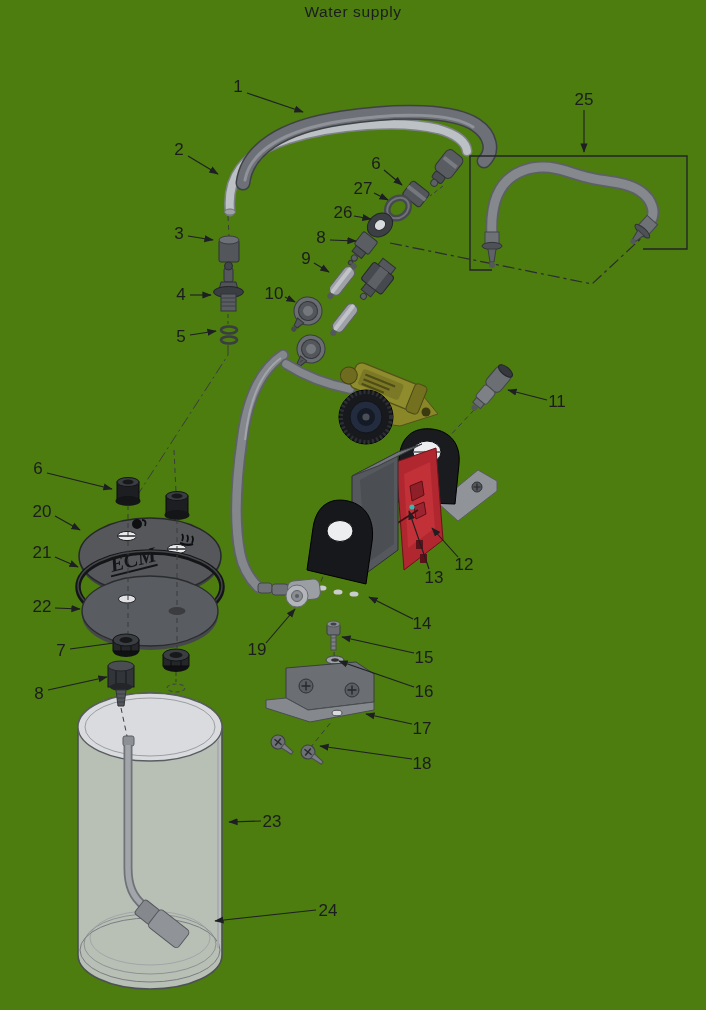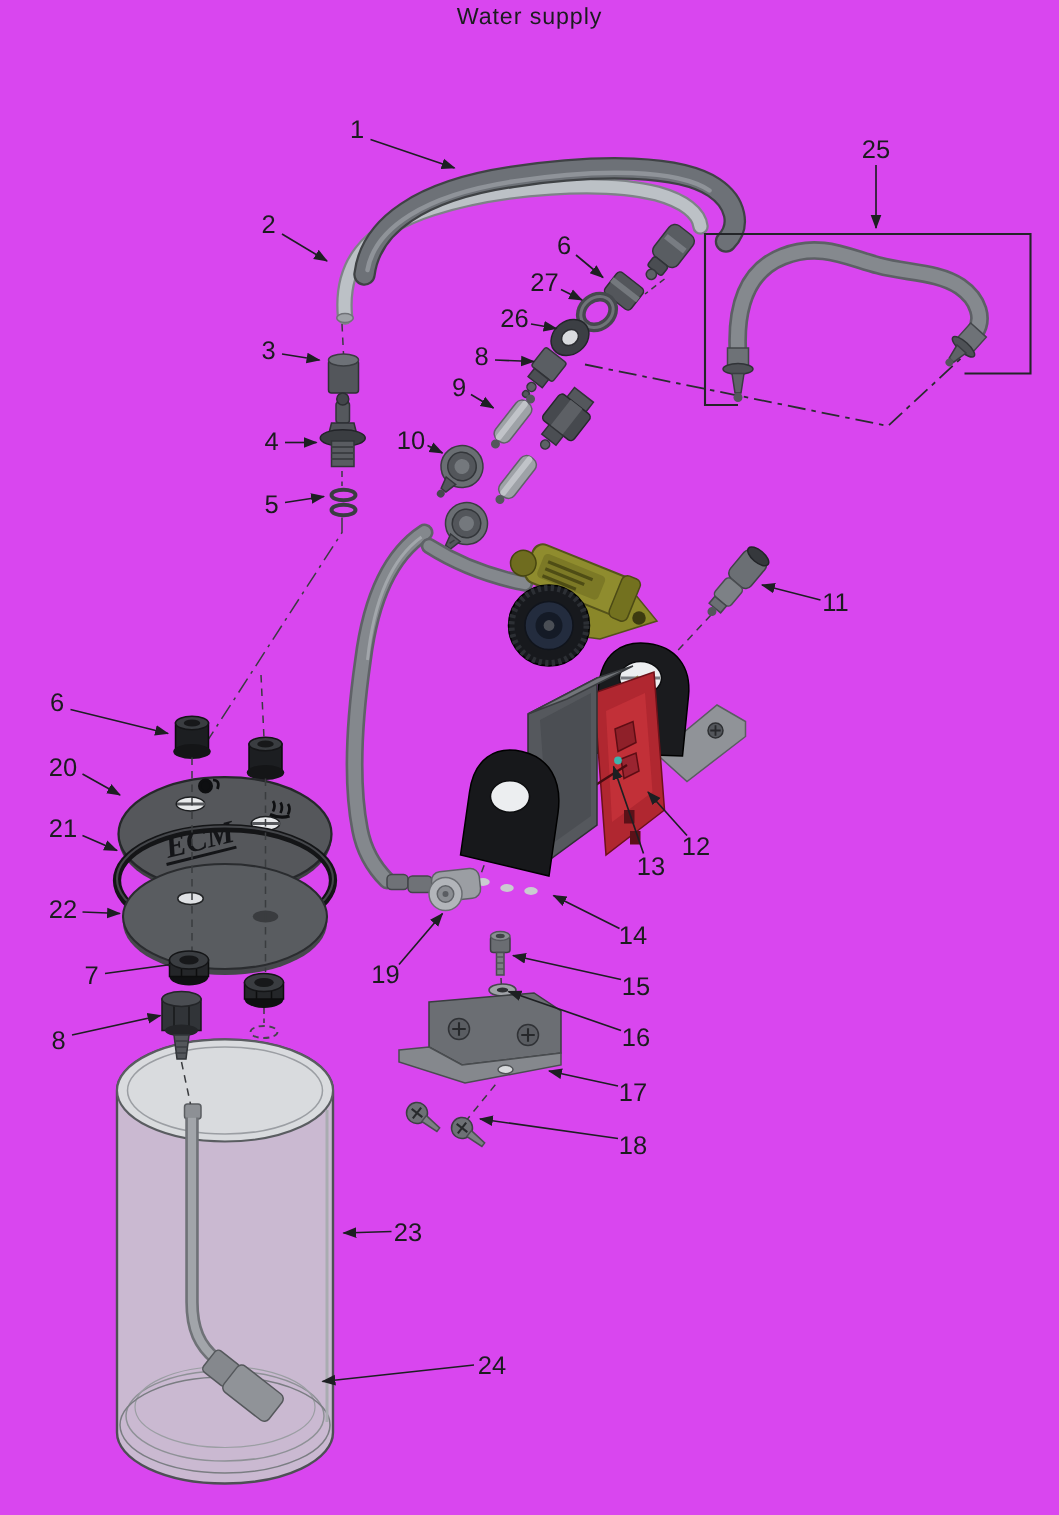--- a/index.html
+++ b/index.html
@@ -1,16 +1,16 @@
 <!DOCTYPE html>
 <html><head>
 <meta charset="utf-8">
 <style>
   html,body{margin:0;padding:0;background:#ffffff;}
-  .page{position:relative;width:706px;height:1010px;background:#d946ef;overflow:hidden;
+  .page{position:relative;width:706px;height:1010px;background:#4d7c0f;overflow:hidden;
         font-family:"Liberation Sans",sans-serif;text-decoration:underline;}
   .title{position:absolute;top:3px;left:0;width:706px;text-align:center;
          font-size:15.5px;letter-spacing:.6px;color:#1b1c1e;}
   svg{position:absolute;top:0;left:0;}
   text.callout{font-family:"Liberation Sans",sans-serif;font-size:17px;fill:#1b1c1e;}
   .ecm{font-family:"Liberation Serif",serif;font-style:italic;font-weight:bold;
        font-size:21px;fill:#141518;}
 </style>
 </head>
 <body>

